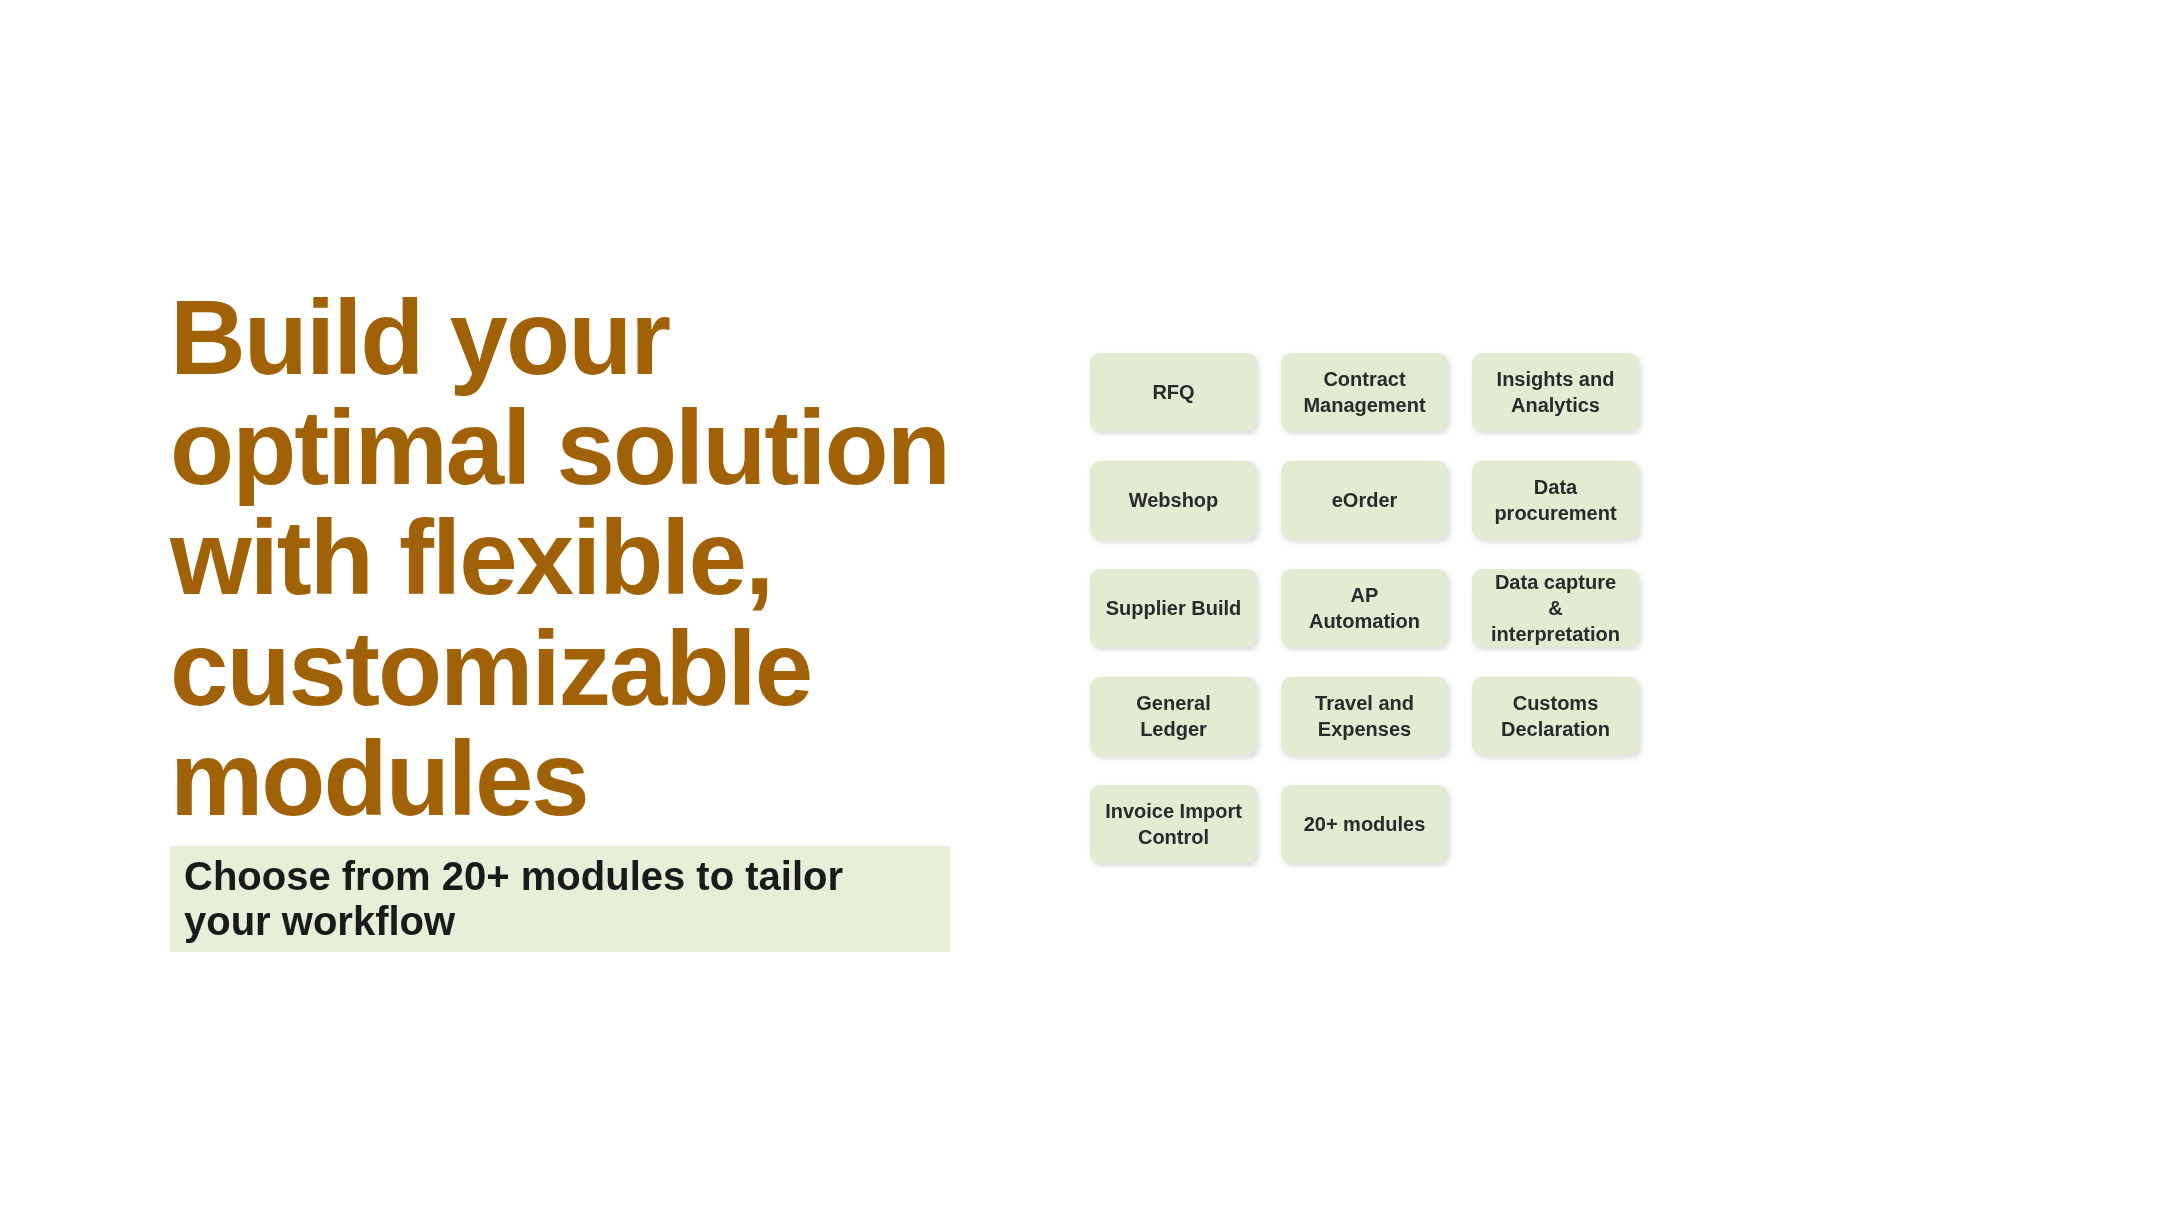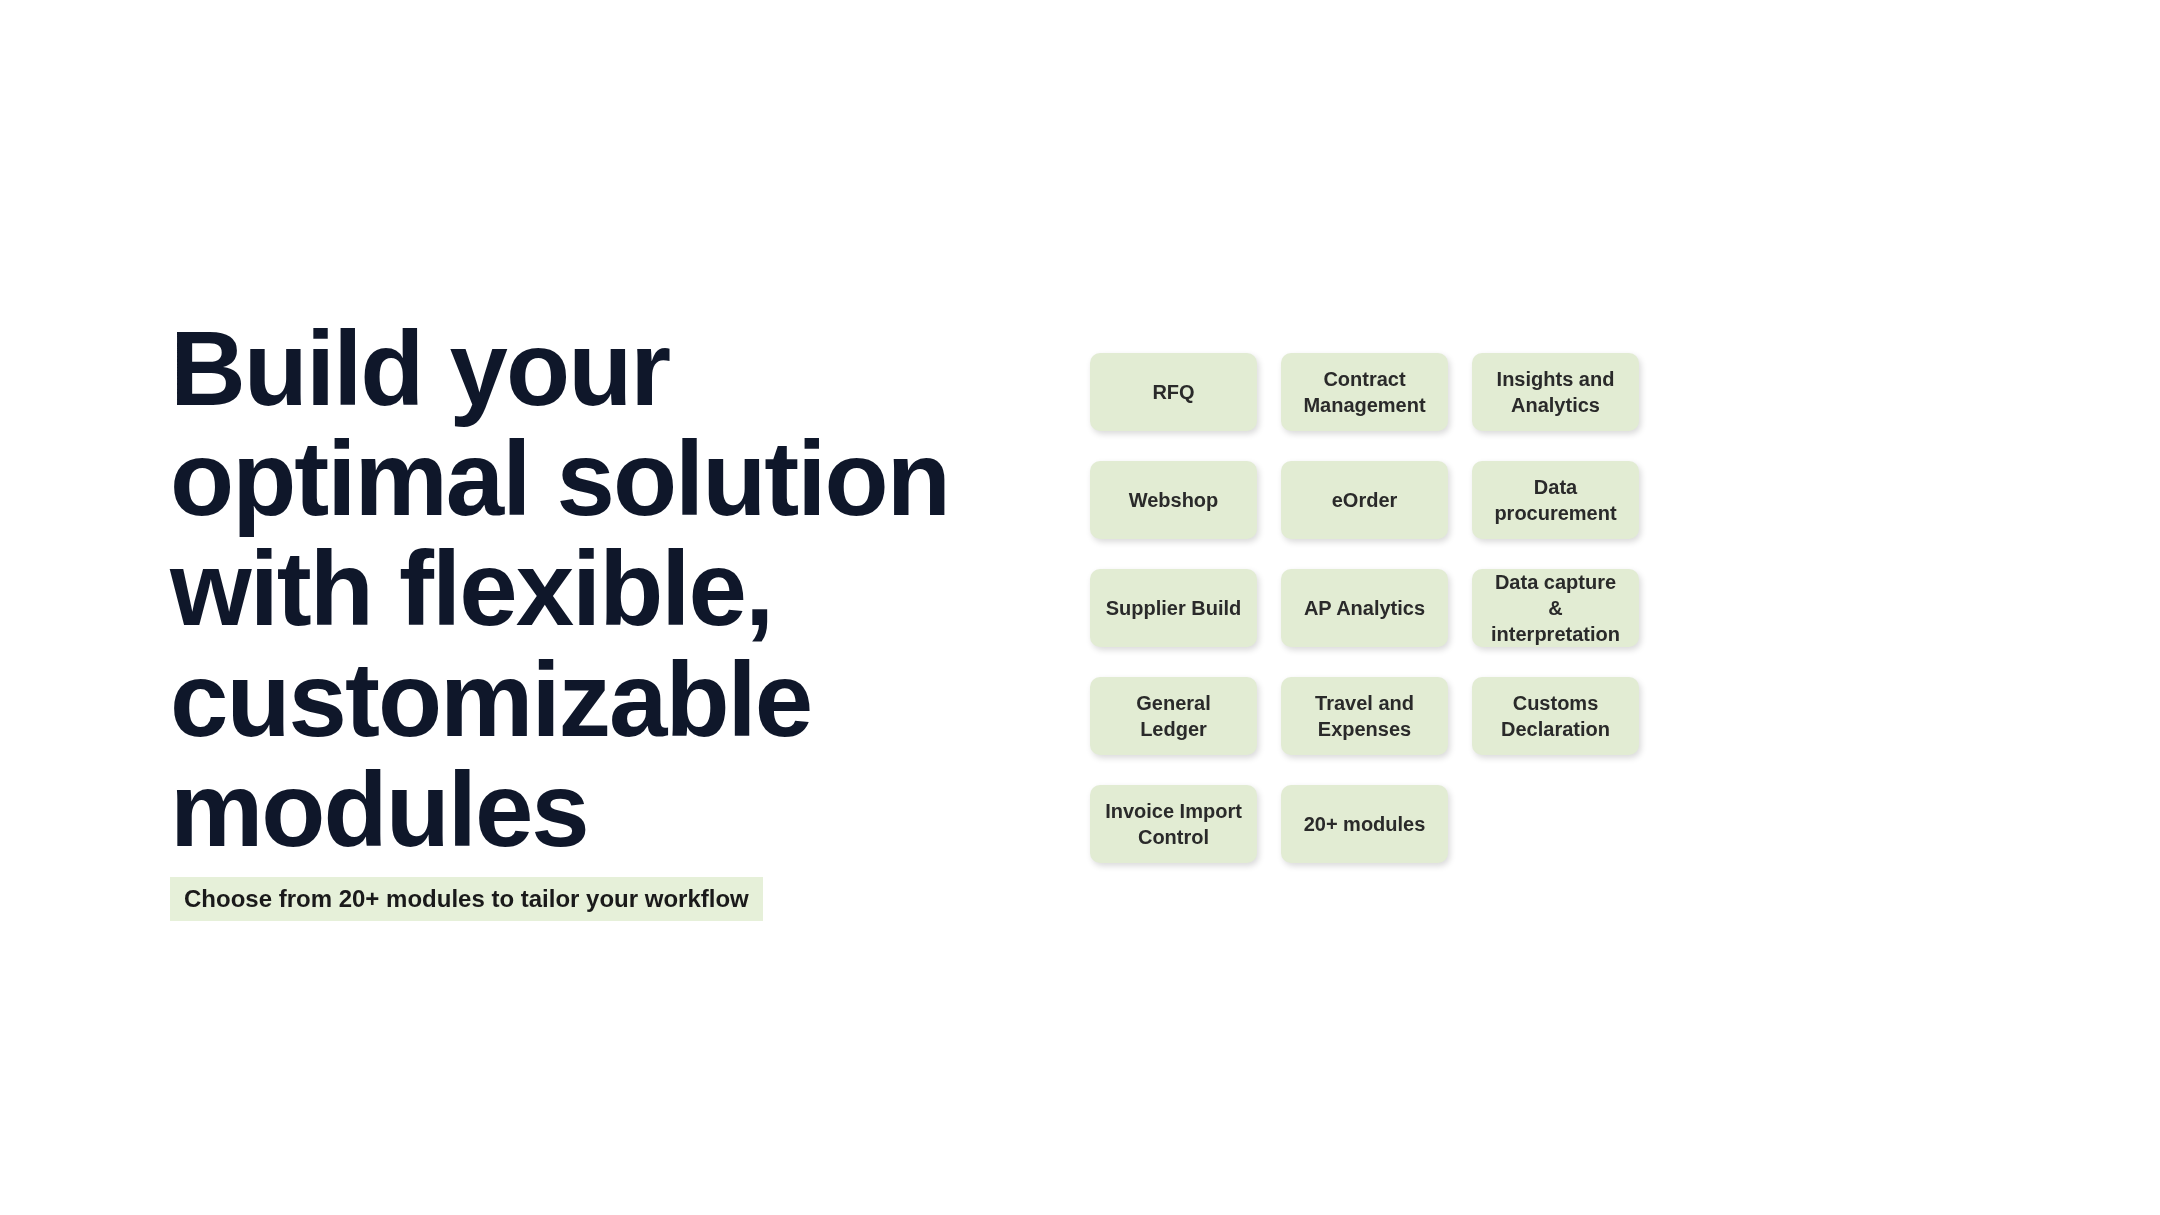--- a/index.html
+++ b/index.html
@@ -22,32 +22,32 @@
       gap: 140px;
     }
     .left-section {
       flex: 1;
       max-width: 780px;
     }
     .headline {
       font-size: 105px;
       font-weight: 900;
       line-height: 1.05;
-      color: #0f172a;
+      color: #a16207;
       letter-spacing: -2px;
       margin-bottom: 12px;
       margin-top: 20px;
     }
     .subtitle-wrapper {
       background: #e6f0d9;
       padding: 8px 14px;
       display: inline-block;
     }
     .subtitle {
-      font-size: 24px;
+      font-size: 40px;
       font-weight: 700;
       color: #1a1a1a;
     }
     .right-section {
       display: grid;
       grid-template-columns: repeat(3, 167px);
       grid-template-rows: repeat(5, 78px);
       gap: 30px 24px;
     }
     .module-card {
@@ -77,21 +77,21 @@
     </div>
   </div>
   <div class="right-section">
     <div class="module-card">RFQ</div>
     <div class="module-card">Contract Management</div>
     <div class="module-card">Insights and Analytics</div>
     <div class="module-card">Webshop</div>
     <div class="module-card">eOrder</div>
     <div class="module-card">Data procurement</div>
     <div class="module-card">Supplier Build</div>
-    <div class="module-card">AP Analytics</div>
+    <div class="module-card">AP Automation</div>
     <div class="module-card">Data capture &amp; interpretation</div>
     <div class="module-card">General Ledger</div>
     <div class="module-card">Travel and Expenses</div>
     <div class="module-card">Customs Declaration</div>
     <div class="module-card">Invoice Import Control</div>
     <div class="module-card">20+ modules</div>
   </div>
 </div>
 
 </body></html>

